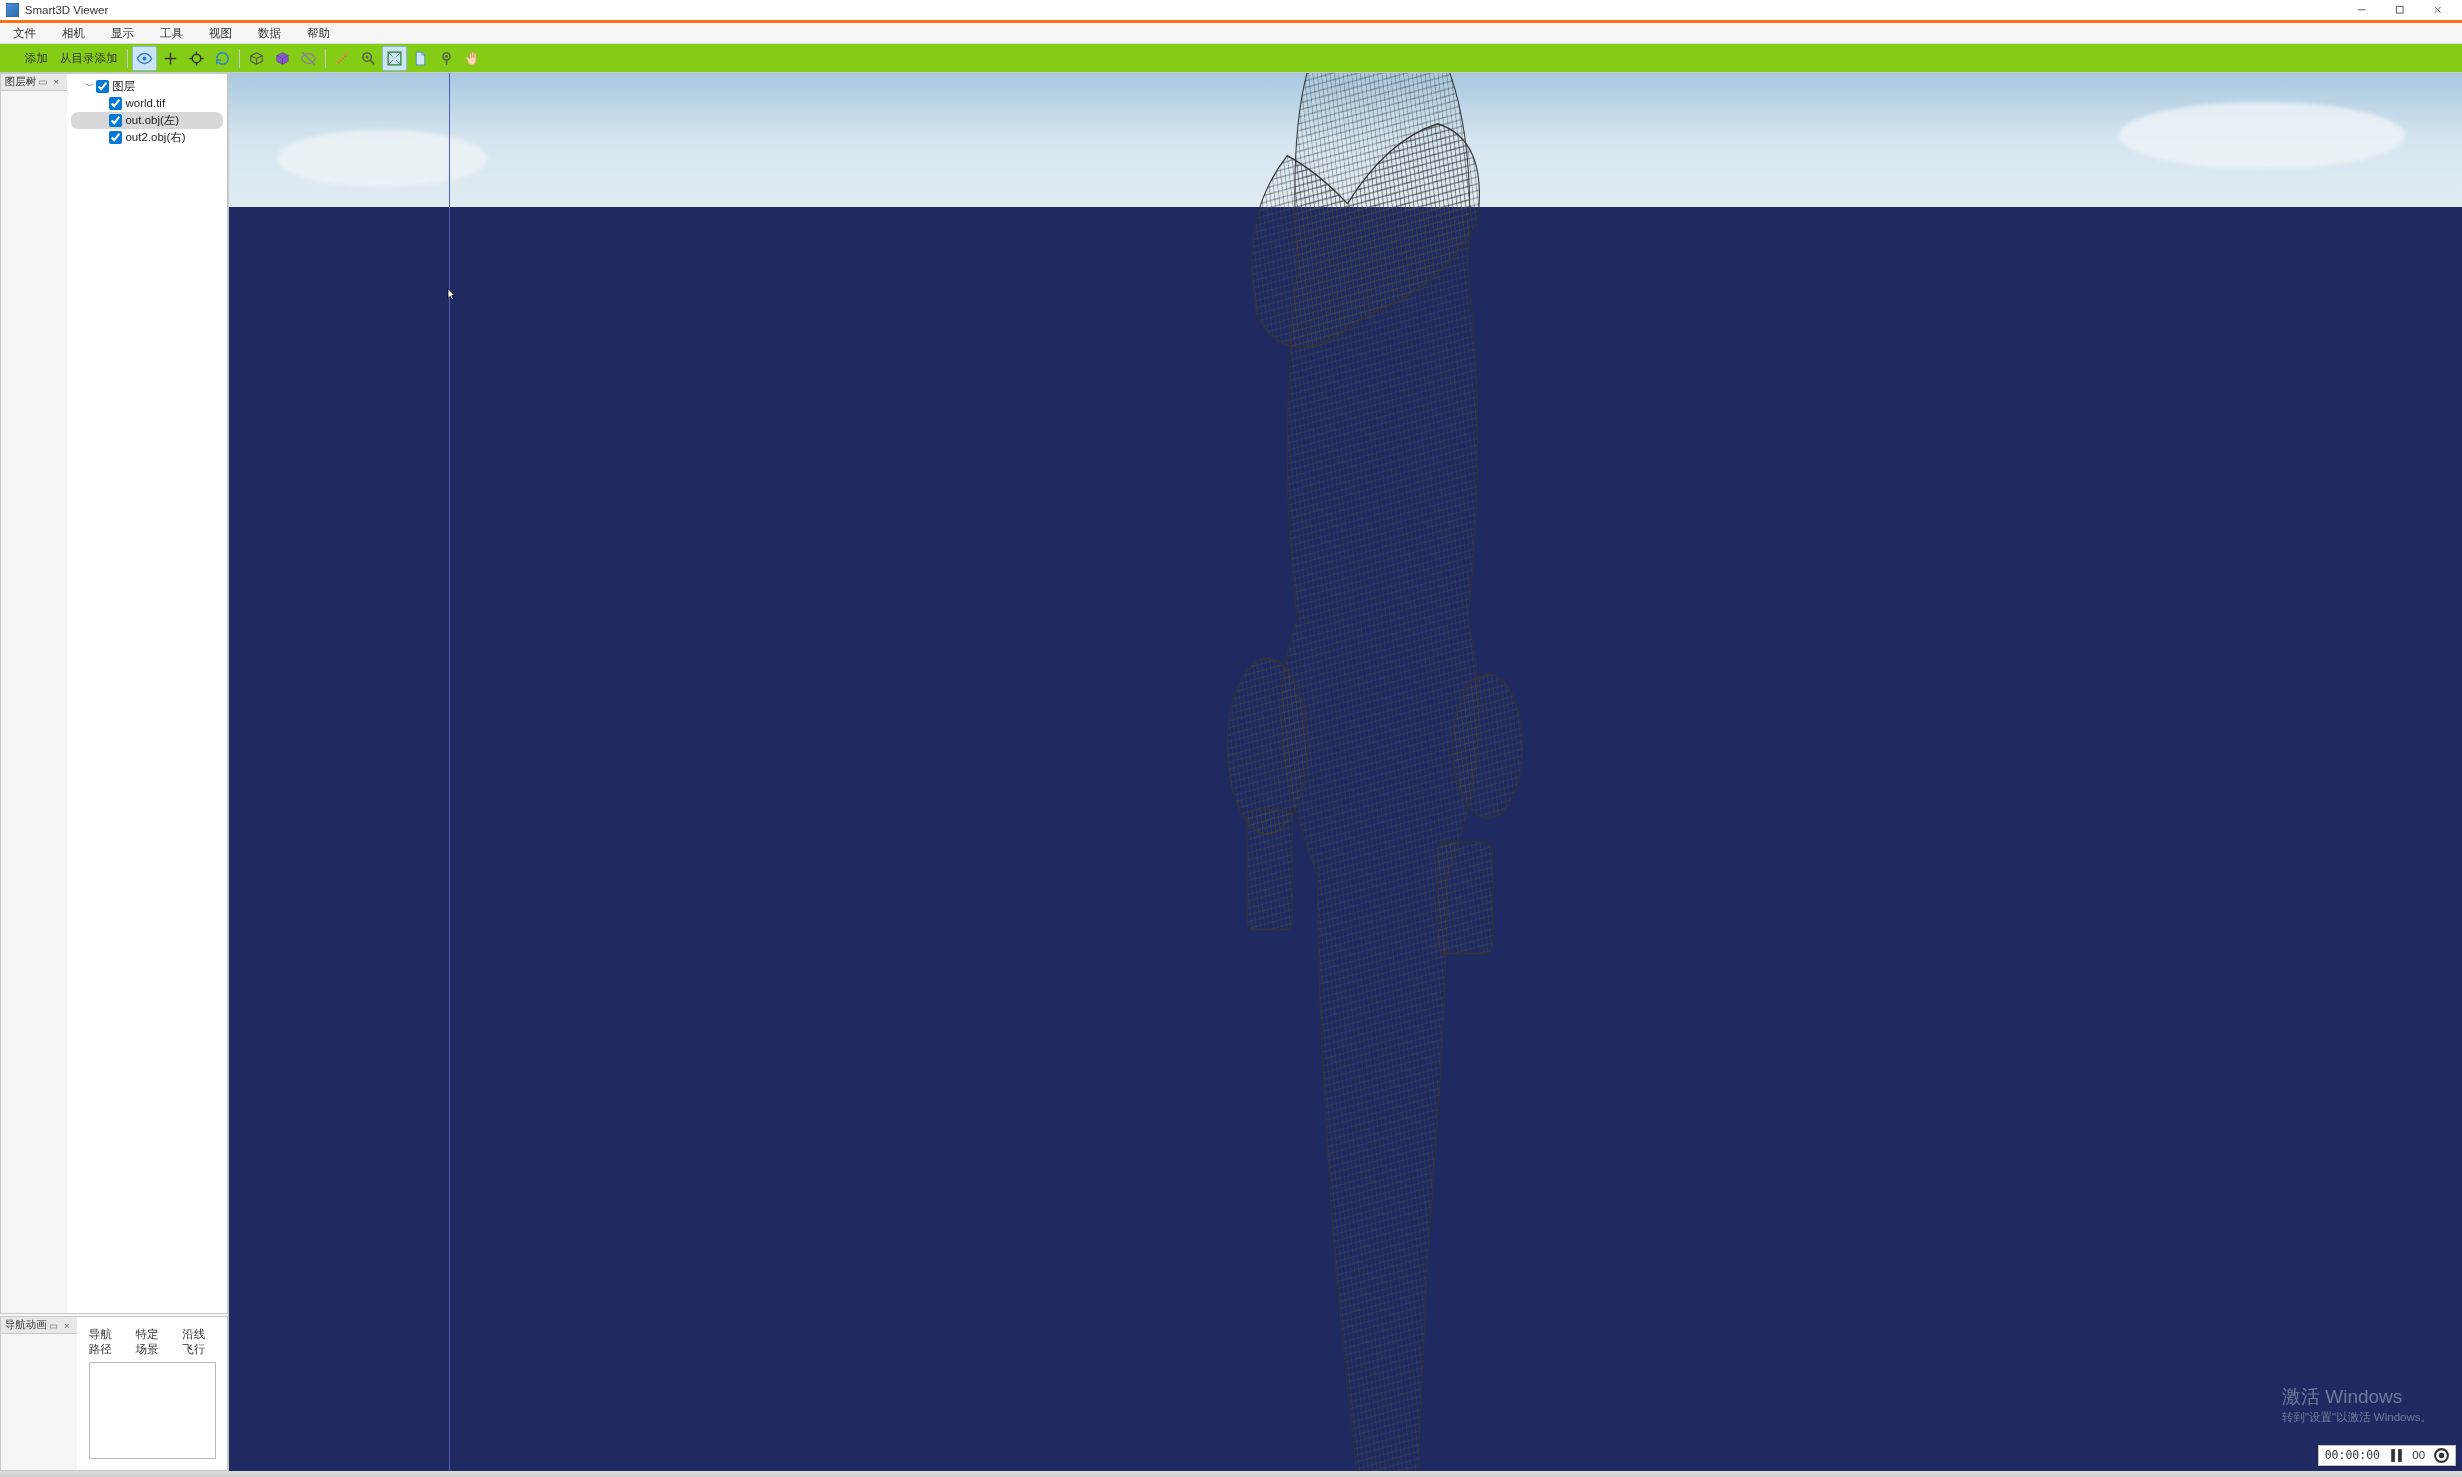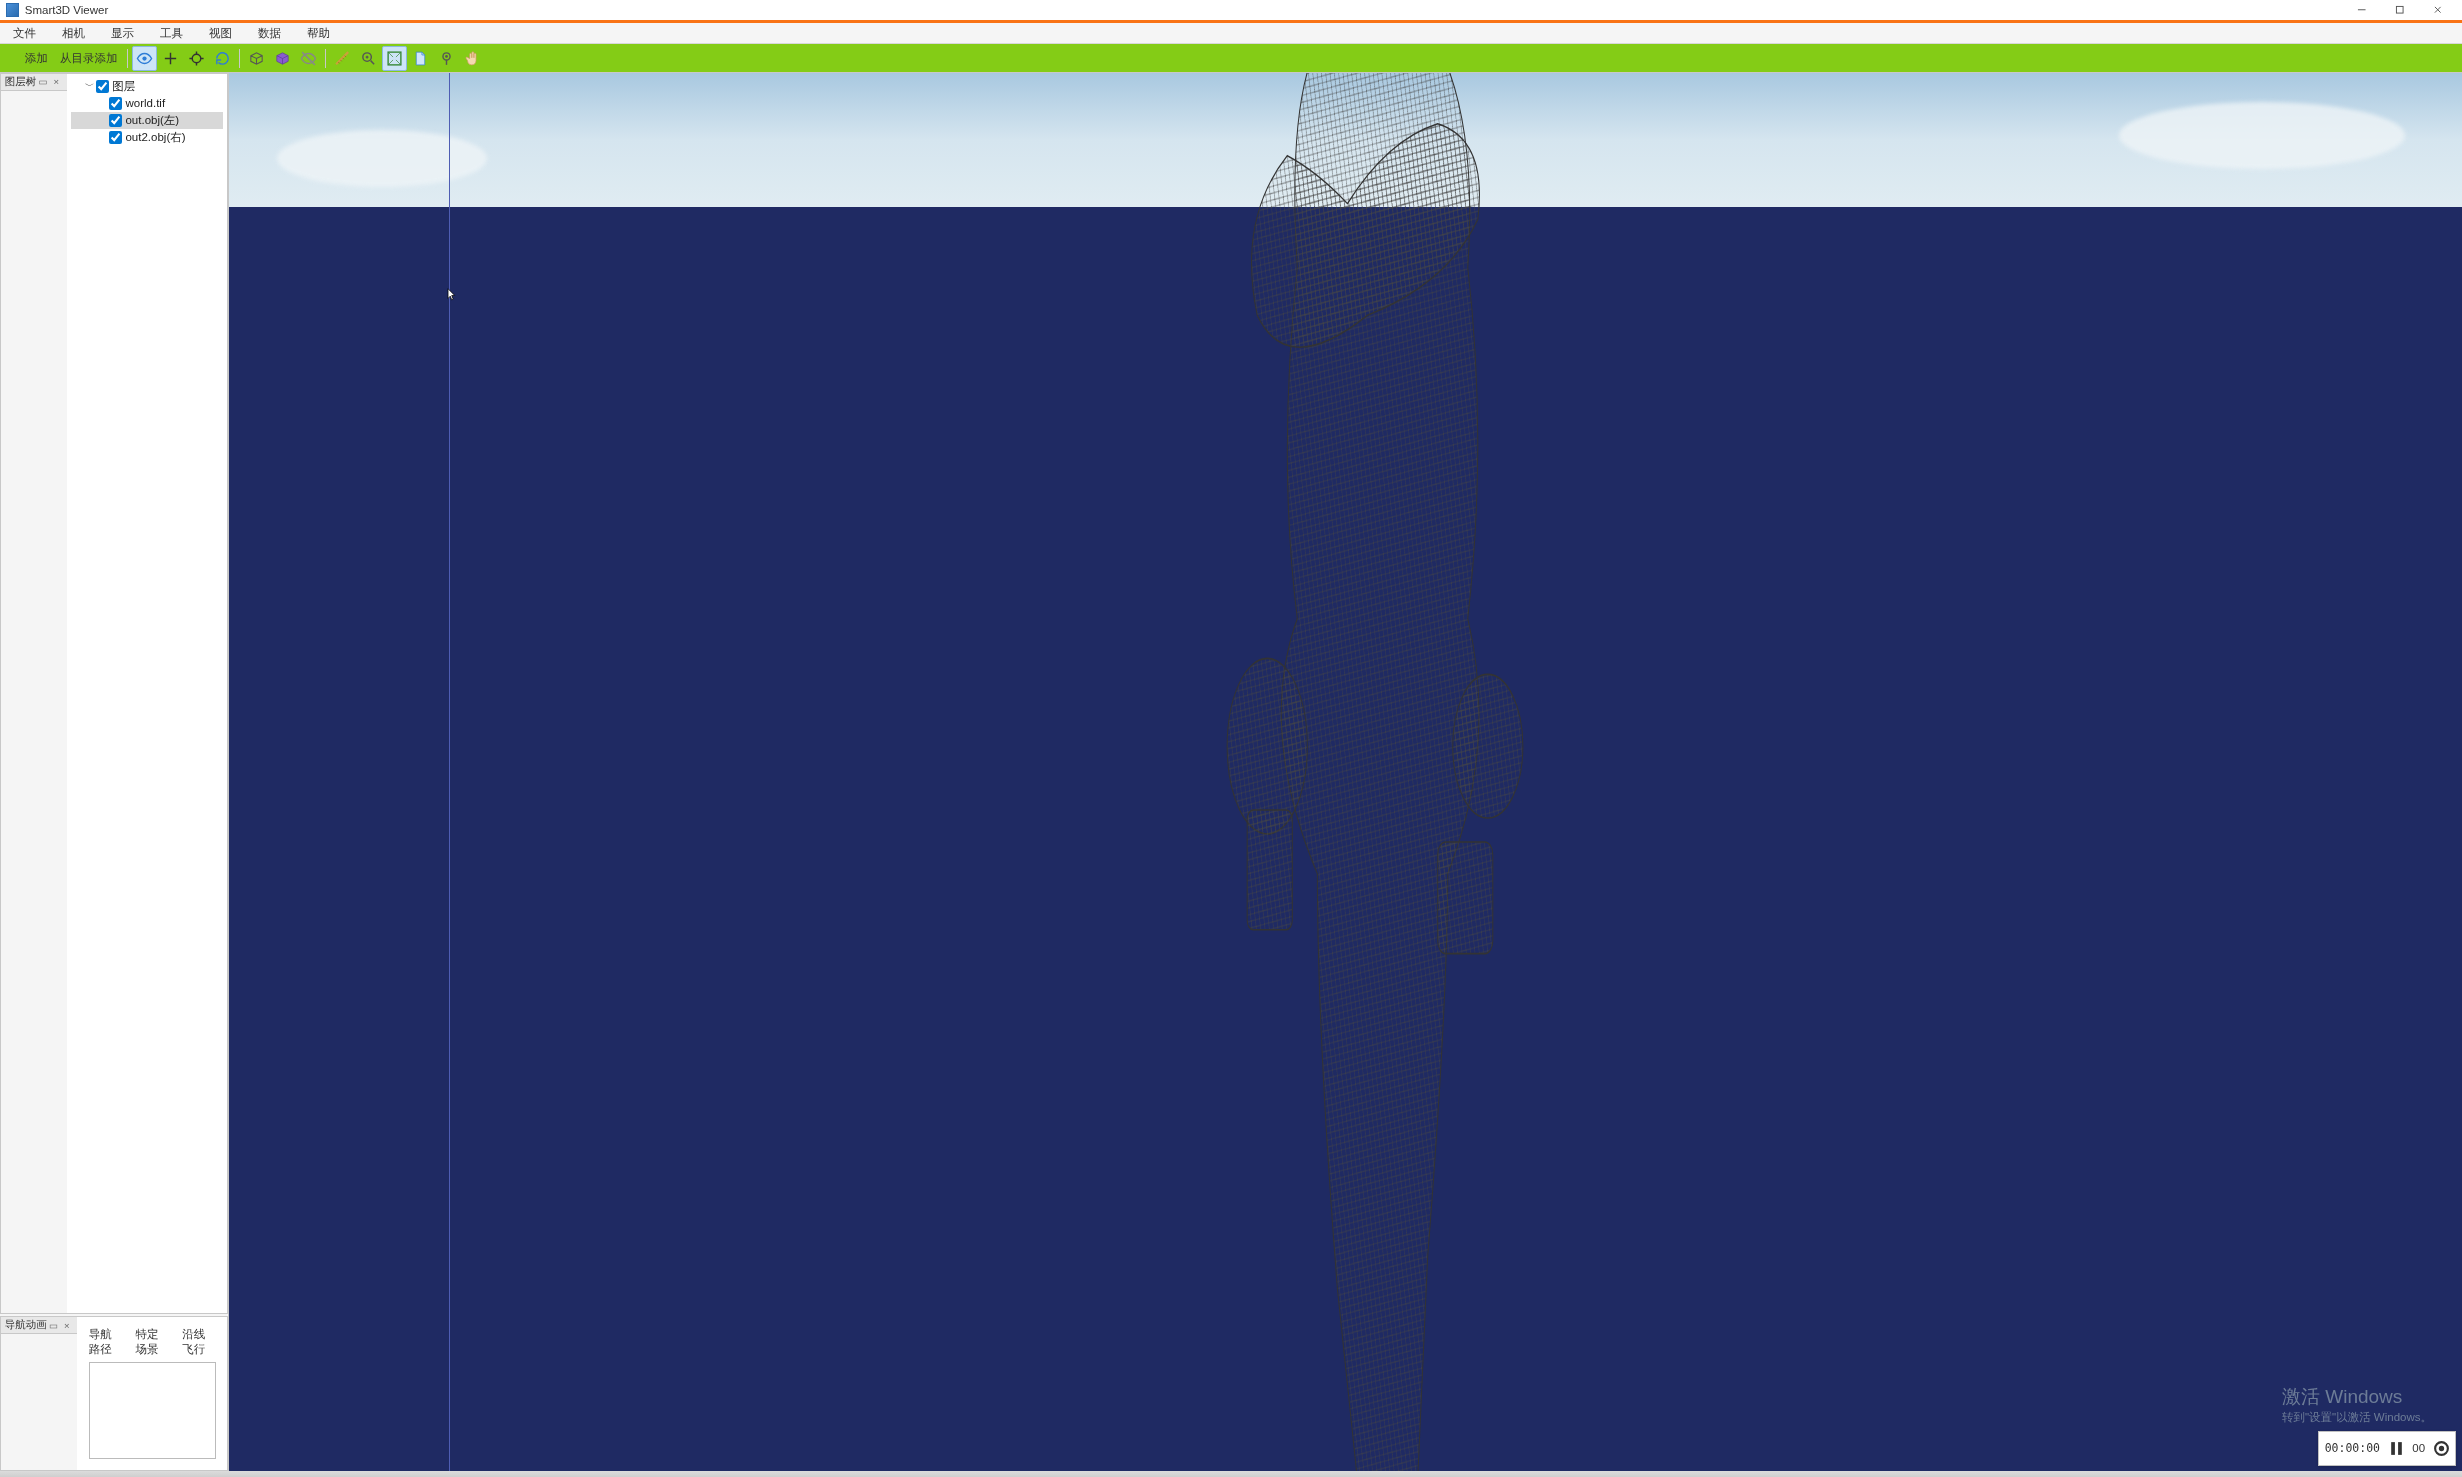--- a/index.html
+++ b/index.html
@@ -31,21 +31,21 @@
   .panel.layers { flex: 1; }
   .panel.nav { height: 155px; margin-top: 1.9px; }
   .panel-header { height: 17px; background: #e8e8e8; display: flex; align-items: center; padding: 0 3.8px; font-size: 10.5px; color: #333; border-bottom: 1px solid #c8c8c8; }
   .panel-header .title { flex: 1; }
   .panel-header .pbtn { width: 13.4px; height: 13.4px; display:inline-flex;align-items:center;justify-content:center; font-size:9.5px; color:#666; }
   .panel-body { flex: 1; background: #fff; overflow: auto; padding: 3.8px; }
   
   
   .tree { font-size: 11.5px; color: #222; }
   .tree-row { display:flex; align-items:center; height:17px; padding-right:3.8px; white-space:nowrap; }
-  .tree-row.sel { background:#d8d8d8; }
+  .tree-row.sel { background:#d8d8d8;border-radius:7px; }
   .tree-row .twisty { width:11.5px; text-align:center; font-size:9.5px; color:#555;}
   .tree-row .cb { margin: 0 3.8px 0 0; accent-color:#0078d4;}
   .tree-row .label { }
   .indent-1 { padding-left: 13.4px; }
   .indent-2 { padding-left: 38px; }
   
   
   .nav-tabs { display:flex; gap:13.4px; padding: 5.7px 7.6px 1.9px; font-size:11.5px; color:#333;}
   .nav-box { flex:1; margin:3.8px 7.6px 7.6px; border:1px solid #bbb; background:#fff;}
   
@@ -61,21 +61,21 @@
   
   .mesh { position:absolute; left:42%; top:-29px; width:401px; height:calc(100% + 38px);}
   .mesh svg { width:100%; height:100%; }
   
   
   .watermark { position:absolute; right:30px; bottom:46px; text-align:left; color:#7a8aa0; opacity:.85;}
   .watermark .l1 { font-size:19px; }
   .watermark .l2 { font-size:11.5px; }
   
   
-  .recorder { position:absolute; right:5.7px; bottom:5.7px; background:#fff; border:1px solid #c0c0c0; height:35px; display:flex; align-items:center; padding:0 5.7px; gap:7.6px; font-size:11.5px; color:#333; box-shadow:0 1px 2.9px rgba(0,0,0,.2);}
+  .recorder { position:absolute; right:5.7px; bottom:5.7px; background:#fff; border:1px solid #c0c0c0; height:21px; display:flex; align-items:center; padding:0 5.7px; gap:7.6px; font-size:11.5px; color:#333; box-shadow:0 1px 2.9px rgba(0,0,0,.2);}
   .recorder .time { font-family: ui-monospace, monospace; }
   .recorder .rbtn { width:17px; height:17px; display:inline-flex; align-items:center; justify-content:center;}
   
   .statusbar { height:5.7px; background:linear-gradient(#dcdcdc,#cfcfcf);}
 </style>
 </head>
 <body>
 
 <div class="titlebar">
   <div class="app-icon"></div>

